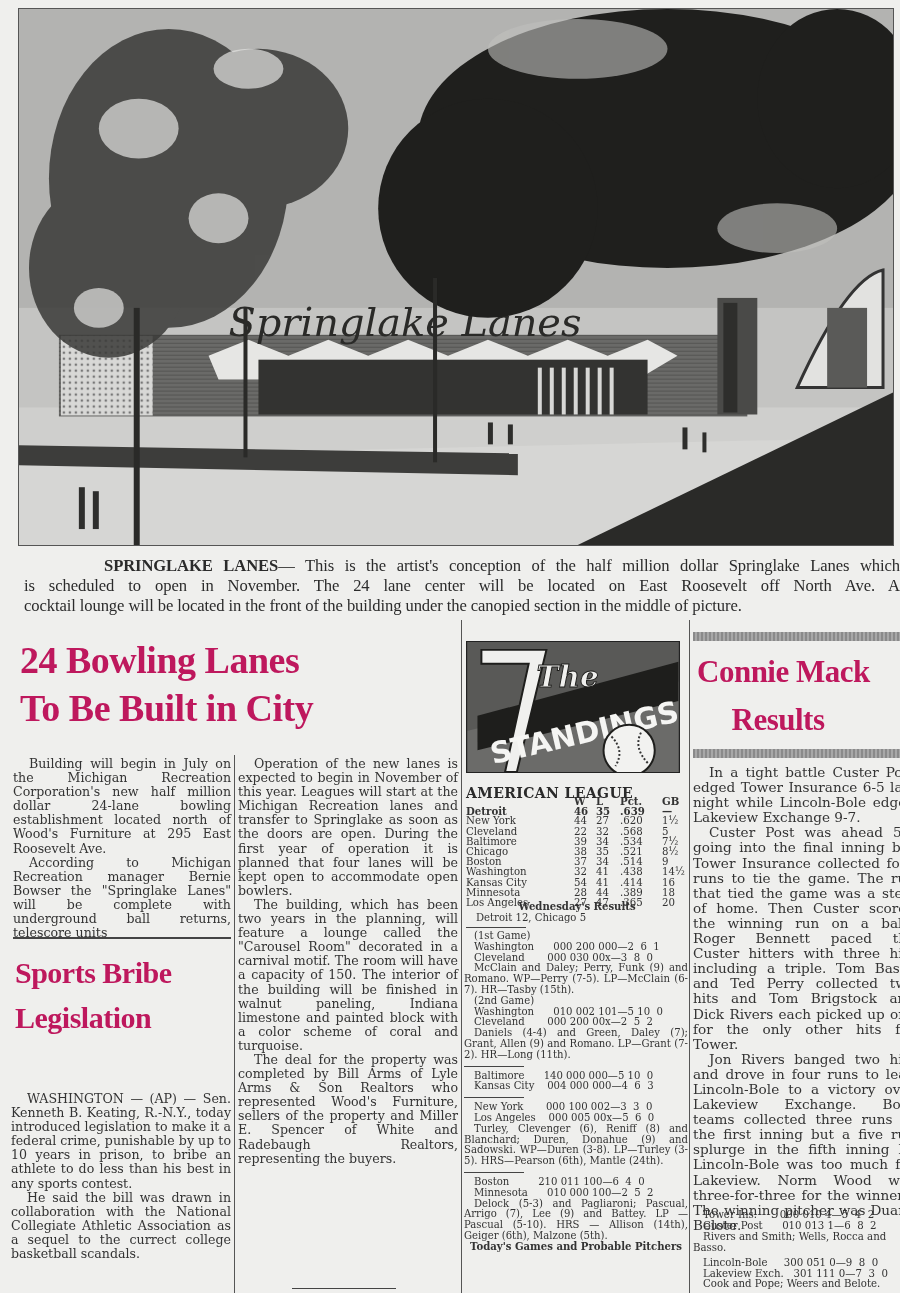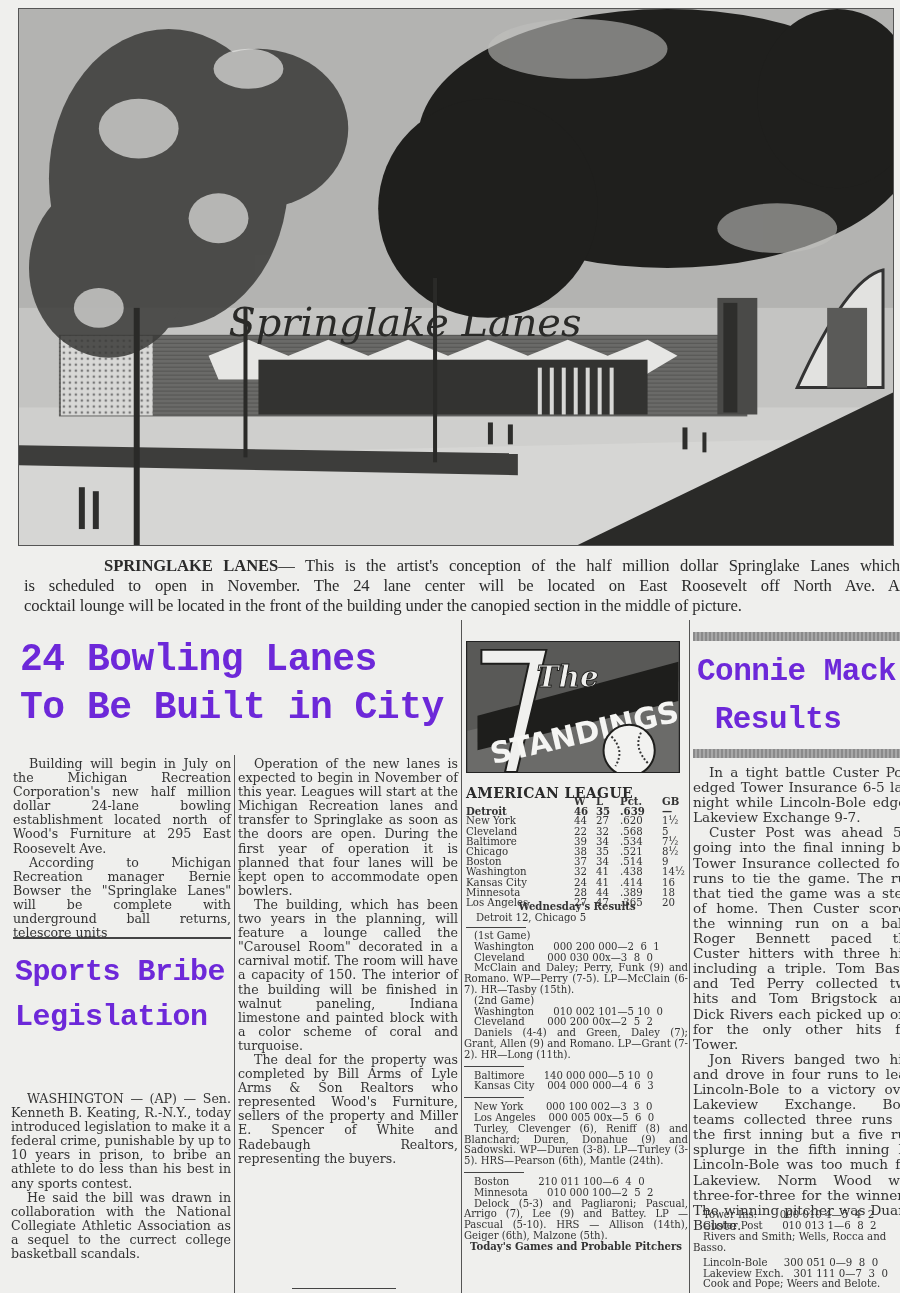--- a/index.html
+++ b/index.html
@@ -8,21 +8,21 @@
 
   .photo { position: absolute; left: 18px; top: 8px; width: 876px; height: 538px; background: #b9b9b7; overflow: hidden; border: 1px solid #555; }
   .photo svg { width: 100%; height: 100%; display: block; }
 
   .caption { position: absolute; left: 24px; top: 556px; width: 876px; font-family: "Liberation Serif", serif; font-size: 16.6px; line-height: 20px; color: #2b2b2b; letter-spacing: -0.1px; }
   .caption .lead { font-weight: bold; }
   .caption p { text-indent: 80px; text-align: justify; text-align-last: justify; white-space: nowrap; }
 
   .vrule { position: absolute; width: 1px; background: #555; }
 
-  .headline { position: absolute; font-family: Liberation Mono, monospace; font-weight: bold; color: #6d28d9; letter-spacing: -0.5px; }
+  .headline { position: absolute; font-family: Liberation Serif, serif; font-weight: bold; color: #be185d; letter-spacing: -0.5px; }
 
   .body { position: absolute; font-family: "DejaVu Serif", serif; font-size: 12.6px; line-height: 14.1px; color: #333; text-align: justify; }
   .body p { text-indent: 16px; }
   .body p.noind { text-indent: 0; }
 
   .hrule { position: absolute; height: 2px; background: #444; }
 
   .standings-logo { position: absolute; left: 466px; top: 641px; width: 214px; height: 132px; background: #4a4a4a; border: 1px solid #222; overflow: hidden; }
   .standings-logo svg { width: 100%; height: 100%; display: block; }
   .al-title { position: absolute; left: 466px; top: 785px; width: 220px; text-align: left; font-family: "DejaVu Serif", serif; font-weight: bold; font-size: 14px; letter-spacing: 0.4px; }
@@ -234,21 +234,21 @@
       </tr>
   <tr>
         <td>Washington</td>
         <td>32</td>
         <td>41</td>
         <td>.438</td>
         <td>14½</td>
       </tr>
   <tr>
         <td>Kansas City</td>
-        <td>24</td>
+        <td>54</td>
         <td>41</td>
         <td>.414</td>
         <td>16</td>
       </tr>
   <tr>
         <td>Minnesota</td>
         <td>28</td>
         <td>44</td>
         <td>.389</td>
         <td>18</td>

